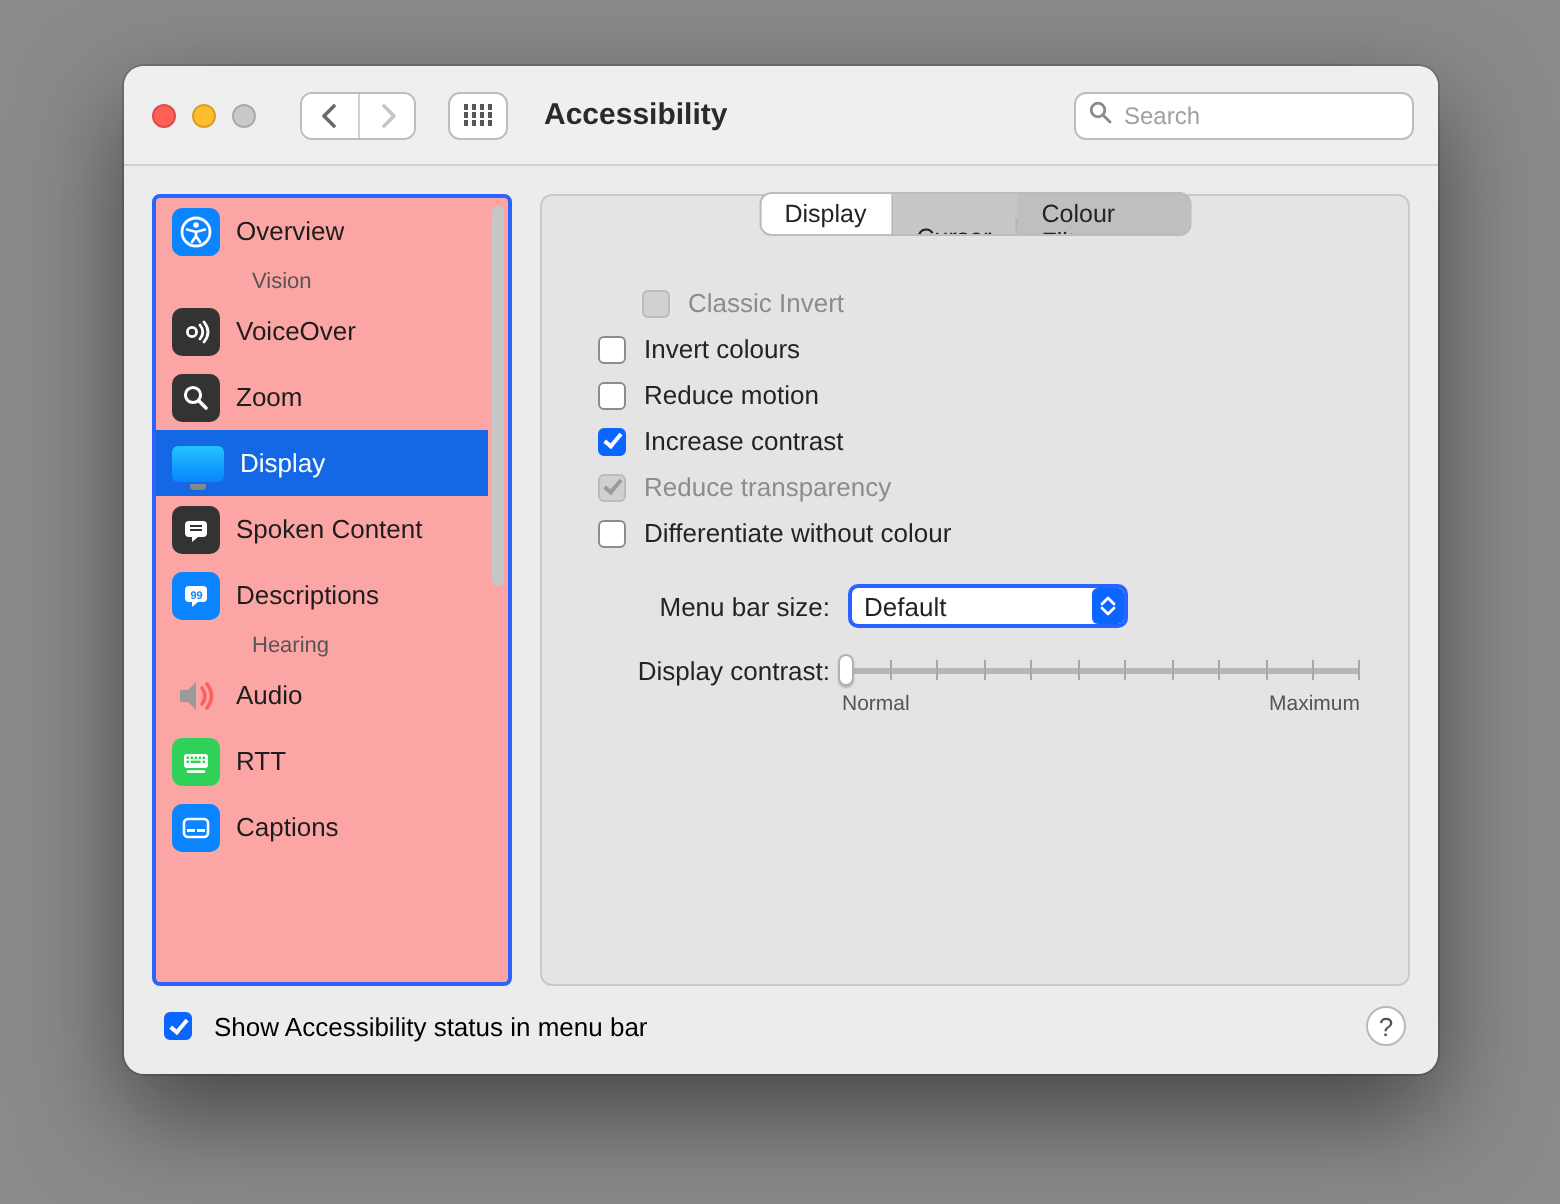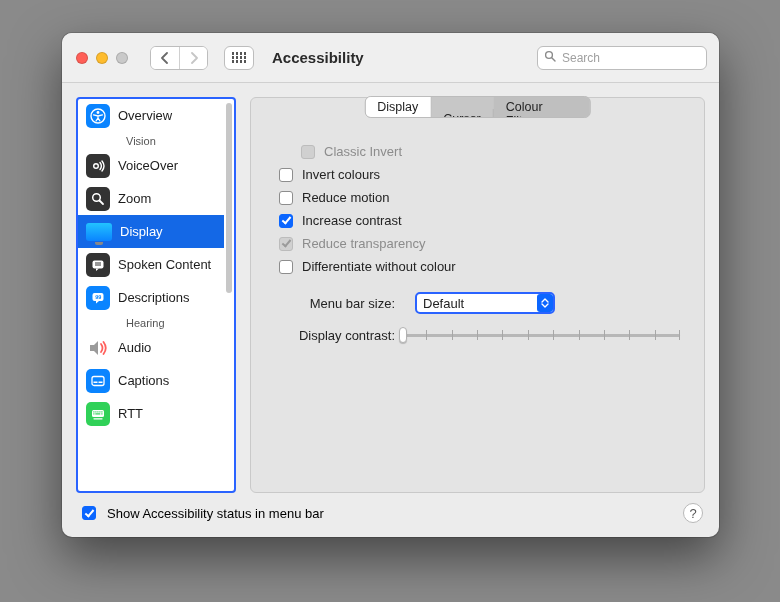--- a/index.html
+++ b/index.html
@@ -82,24 +82,24 @@
   .body {
     flex: 1;
     display: flex;
     padding: 14px 14px 0 14px;
     gap: 14px;
     min-height: 0;
   }
 
   
   .sidebar-wrap {
-    width: 160px;
+    width: 180px;
     border: 2px solid #2a63ff;
     border-radius: 4px;
-    background: #ffffff;
+    background: #fca5a5;
     position: relative;
     display: flex;
   }
   .scroll-track {
     position: absolute;
     right: 2px; top: 2px; bottom: 2px;
     width: 6px;
     background: transparent;
   }
   .scroll-thumb {
@@ -216,21 +216,21 @@
   }
   input[type="checkbox"]:disabled {
     background: #d0d0d0;
     border-color: #bcbcbc;
   }
   input[type="checkbox"]:disabled:checked::after {
     border-color: #9a9a9a;
   }
   .dim { color: #8c8c8c; }
 
-  .form-row { display: flex; align-items: center; gap: 20px; margin-top: 14px; }
+  .form-row { display: flex; align-items: center; gap: 9px; margin-top: 14px; }
   .form-row label { width: 120px; text-align: right; }
   .select {
     flex: 0 0 140px;
     height: 22px;
     border: 2px solid #2a63ff;
     border-radius: 5px;
     background: #fff;
     display: flex;
     align-items: center;
     justify-content: space-between;
@@ -425,46 +425,46 @@
             <svg width="22" height="20" viewBox="0 0 22 20">
                 <path d="M3 7 L7 7 L11 3 L11 17 L7 13 L3 13 Z" fill="#9b9b9b"></path>
                 <path d="M14 6 Q17 10 14 14" stroke="#ff605c" stroke-width="1.8" fill="none" stroke-linecap="round"></path>
                 <path d="M16.5 4 Q21 10 16.5 16" stroke="#ff605c" stroke-width="1.8" fill="none" stroke-linecap="round"></path>
               </svg>
           </div>
           <span>Audio</span>
         </div>
 
         <div class="side-item">
-          <div class="icon-box icon-captions">
-            <svg width="16" height="16" viewBox="0 0 16 16">
-                <rect x="2" y="3.5" width="12" height="9" rx="2" fill="none" stroke="#fff" stroke-width="1.3"></rect>
-                <rect x="3.5" y="8.5" width="4" height="1.5" fill="#fff"></rect>
-                <rect x="8.5" y="8.5" width="4" height="1.5" fill="#fff"></rect>
-              </svg>
-          </div>
-          <span>Captions</span>
-        </div>
-
-        <div class="side-item">
           <div class="icon-box icon-rtt">
             <svg width="16" height="16" viewBox="0 0 16 16">
                 <rect x="2" y="4" width="12" height="7" rx="1.5" fill="#fff"></rect>
                 <line x1="4" y1="12.8" x2="12" y2="12.8" stroke="#fff" stroke-width="1.3" stroke-linecap="round"></line>
                 <rect x="3.3" y="5.3" width="1.2" height="1.2" fill="#30d158"></rect>
                 <rect x="5.3" y="5.3" width="1.2" height="1.2" fill="#30d158"></rect>
                 <rect x="7.3" y="5.3" width="1.2" height="1.2" fill="#30d158"></rect>
                 <rect x="9.3" y="5.3" width="1.2" height="1.2" fill="#30d158"></rect>
                 <rect x="11.3" y="5.3" width="1.2" height="1.2" fill="#30d158"></rect>
                 <rect x="3.3" y="7.3" width="1.2" height="1.2" fill="#30d158"></rect>
                 <rect x="5.3" y="7.3" width="5" height="1.2" fill="#30d158"></rect>
                 <rect x="11.3" y="7.3" width="1.2" height="1.2" fill="#30d158"></rect>
               </svg>
           </div>
           <span>RTT</span>
+        </div>
+
+        <div class="side-item">
+          <div class="icon-box icon-captions">
+            <svg width="16" height="16" viewBox="0 0 16 16">
+                <rect x="2" y="3.5" width="12" height="9" rx="2" fill="none" stroke="#fff" stroke-width="1.3"></rect>
+                <rect x="3.5" y="8.5" width="4" height="1.5" fill="#fff"></rect>
+                <rect x="8.5" y="8.5" width="4" height="1.5" fill="#fff"></rect>
+              </svg>
+          </div>
+          <span>Captions</span>
         </div>
 
       </div>
       <div class="scroll-track">
         <div class="scroll-thumb"></div>
       </div>
     </div>
 
     <div class="panel-wrap">
       <div class="panel">
@@ -529,20 +529,24 @@
               <div class="tick" style="left:36.36%"></div>
               <div class="tick" style="left:45.45%"></div>
               <div class="tick" style="left:54.54%"></div>
               <div class="tick" style="left:63.63%"></div>
               <div class="tick" style="left:72.72%"></div>
               <div class="tick" style="left:81.81%"></div>
               <div class="tick" style="left:90.9%"></div>
               <div class="tick" style="left:calc(100% - 1px)"></div>
               <div class="knob" style="left:-2px"></div>
             </div>
+            <div class="minmax">
+              <span>Normal</span>
+              <span>Maximum</span>
+            </div>
           </div>
         </div>
 
       </div>
     </div>
 
   </div>
 
   <div class="footer">
     <input type="checkbox" checked="" style="">

